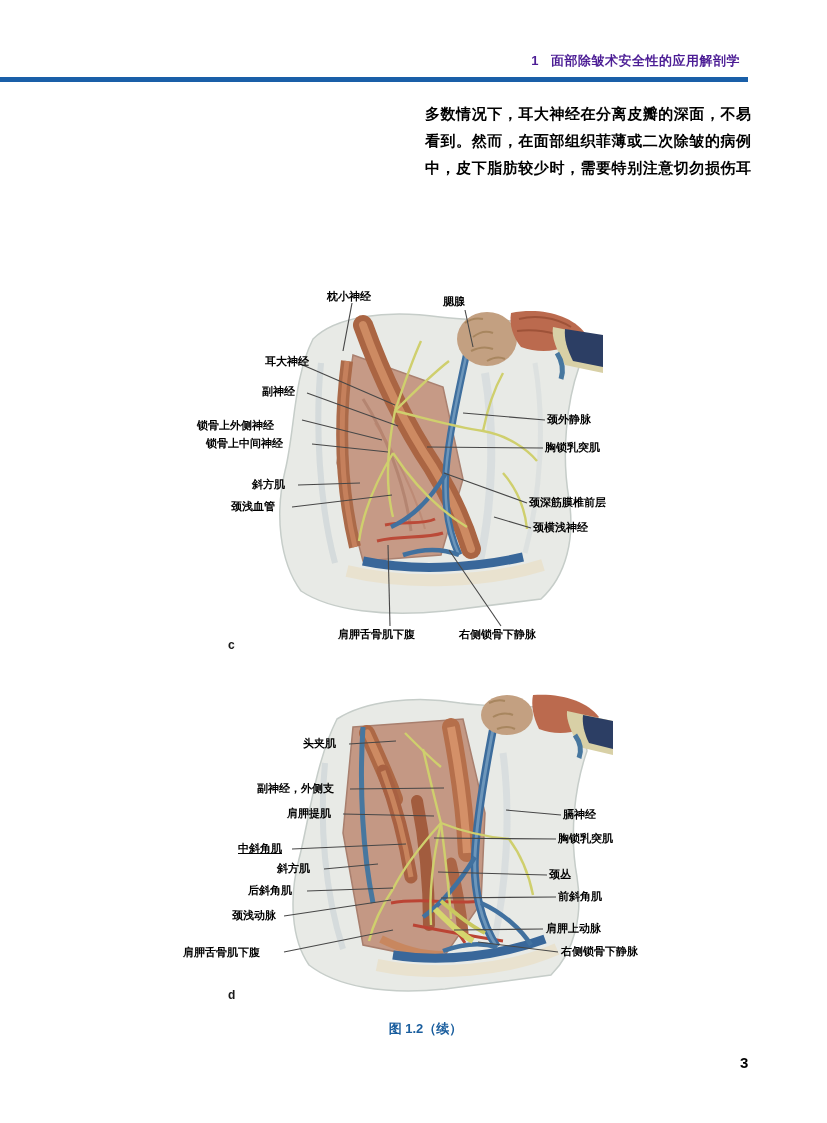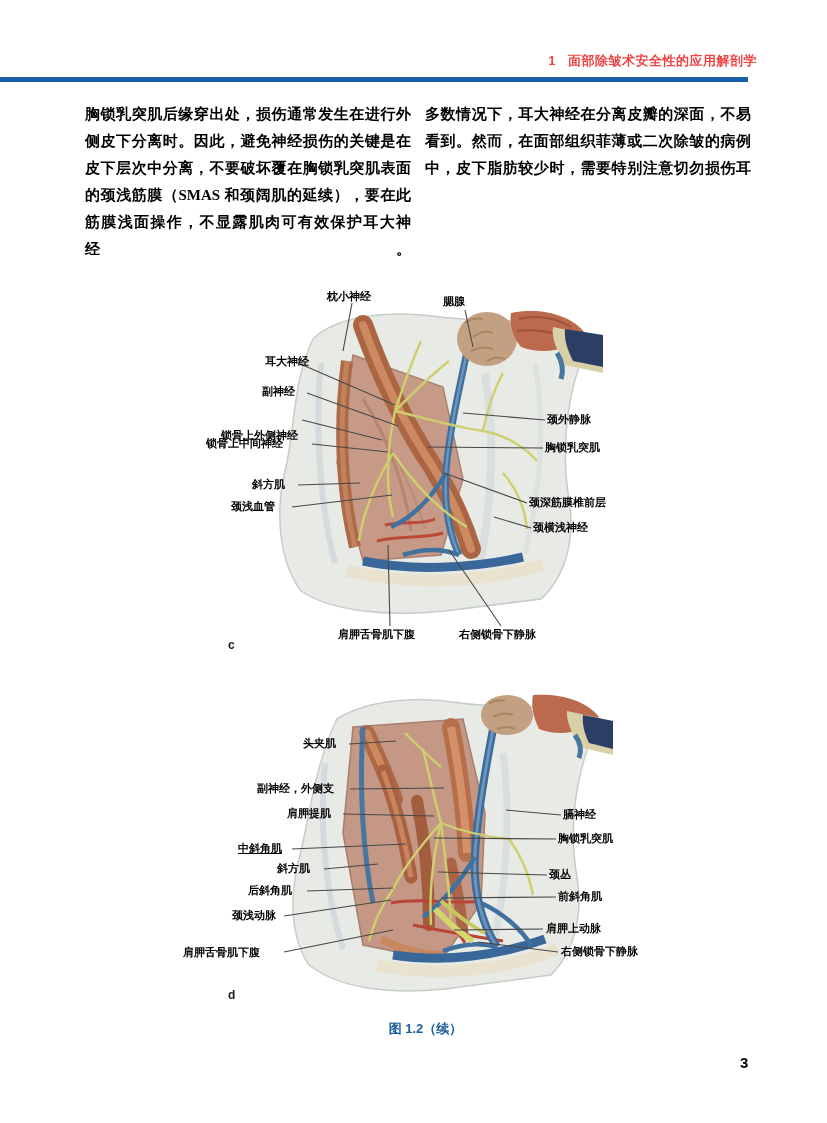--- a/index.html
+++ b/index.html
@@ -1,19 +1,19 @@
 <!DOCTYPE html>
 <html><head>
 <meta charset="utf-8">
 <style>
   html,body{margin:0;padding:0;background:#ffffff;}
   .page{position:relative;width:827px;height:1123px;background:#ffffff;overflow:hidden;
         font-family:"Liberation Sans",sans-serif;}
-  .header-title{position:absolute;top:52px;right:70px;font:bold 13px "Liberation Sans",sans-serif;
-        color:#ef4444;letter-spacing:.5px;white-space:nowrap;}
+  .header-title{position:absolute;top:52px;right:87px;font:bold 13px "Liberation Sans",sans-serif;
+        color:#4c1d95;letter-spacing:.5px;white-space:nowrap;}
   .header-title span + span{margin-left:12px;}
   .header-bar{position:absolute;left:0;top:77px;width:748px;height:5px;background:#1a5fa8;}
   .col{position:absolute;top:101px;width:326px;font:bold 15px "Liberation Serif",serif;
         line-height:27px;color:#000;}
   .col-left{left:85px;}
   .col-right{left:425px;}
   .tline{text-align:justify;text-align-last:justify;}
   .tline.short{text-align-last:left;}
   .figure{position:absolute;}
   .figure .art{position:absolute;}
@@ -28,27 +28,20 @@
 </head>
 <body>
 
 <div class="page">
 
   <div class="header-title">
     <span>1</span><span>面部除皱术安全性的应用解剖学</span>
   </div>
   <div class="header-bar" style="background: rgb(26, 95, 168);"></div>
 
-  <div class="col col-left">
-      <div class="tline">胸锁乳突肌后缘穿出处，损伤通常发生在进行外</div>
-      <div class="tline">侧皮下分离时。因此，避免神经损伤的关键是在</div>
-      <div class="tline">皮下层次中分离，不要破坏覆在胸锁乳突肌表面</div>
-      <div class="tline">的颈浅筋膜（SMAS 和颈阔肌的延续），要在此</div>
-      <div class="tline">筋膜浅面操作，不显露肌肉可有效保护耳大神经。</div>
-    </div>
   <div class="col col-right">
       <div class="tline">多数情况下，耳大神经在分离皮瓣的深面，不易</div>
       <div class="tline">看到。然而，在面部组织菲薄或二次除皱的病例</div>
       <div class="tline">中，皮下脂肪较少时，需要特别注意切勿损伤耳</div>
     </div>
 
   <div class="figure" style="left:180px;top:283px;width:490px;height:375px;">
     <svg class="art" style="left:55px;top:20px;" width="370" height="320" viewBox="0 0 370 320">
       <path d="M78,36 C100,14 150,6 205,14 C250,20 300,14 338,26 L344,64 C332,98 326,150 334,196 C340,234 332,272 306,296 L210,308 C150,314 96,308 66,288 C44,258 40,210 50,168 C60,128 58,76 78,36 Z" fill="#e8eae6" stroke="#c6cdc9" stroke-width="1.5"></path>
       <path d="M86,60 C80,120 84,200 100,260" stroke="#c2cbd1" fill="none" stroke-width="6" opacity=".5"></path>
@@ -99,21 +92,21 @@
         <line x1="347" y1="220" x2="264" y2="190" stroke="#474747" stroke-width="1.1"></line>
         <line x1="351" y1="245" x2="314" y2="234" stroke="#474747" stroke-width="1.1"></line>
         <line x1="210" y1="343" x2="208" y2="262" stroke="#474747" stroke-width="1.1"></line>
         <line x1="321" y1="343" x2="269" y2="267" stroke="#474747" stroke-width="1.1"></line>
       </svg>
     <div class="panel-tag" style="left: 48px; top: 355px;">c</div>
   <div class="fig-label" style="left: 147px; top: 7px;">枕小神经</div>
       <div class="fig-label" style="left: 263px; top: 12px;">腮腺</div>
       <div class="fig-label" style="left: 58px; top: 72px; margin-left: 27px;">耳大神经</div>
       <div class="fig-label" style="left: 82px; top: 102px;">副神经</div>
-      <div class="fig-label" style="left: 17px; top: 146px; margin-left: 24px;">锁骨上外侧神经</div>
+      <div class="fig-label" style="left: 17px; top: 136px;">锁骨上外侧神经</div>
       <div class="fig-label" style="left: 26px; top: 154px;">锁骨上中间神经</div>
       <div class="fig-label" style="left: 72px; top: 195px;">斜方肌</div>
       <div class="fig-label" style="left: 51px; top: 217px;">颈浅血管</div>
       <div class="fig-label" style="left: 367px; top: 130px;">颈外静脉</div>
       <div class="fig-label" style="left: 365px; top: 158px;">胸锁乳突肌</div>
       <div class="fig-label" style="left: 349px; top: 213px;">颈深筋膜椎前层</div>
       <div class="fig-label" style="left: 353px; top: 238px;">颈横浅神经</div>
       <div class="fig-label" style="left: 158px; top: 345px;">肩胛舌骨肌下腹</div>
       <div class="fig-label" style="left: 279px; top: 345px;">右侧锁骨下静脉</div>
     </div>

